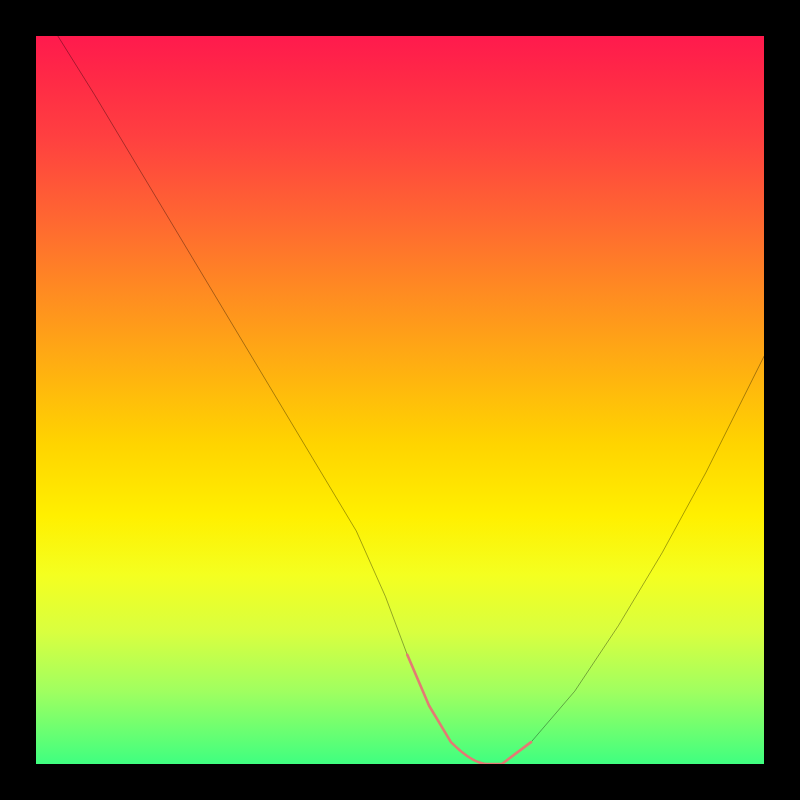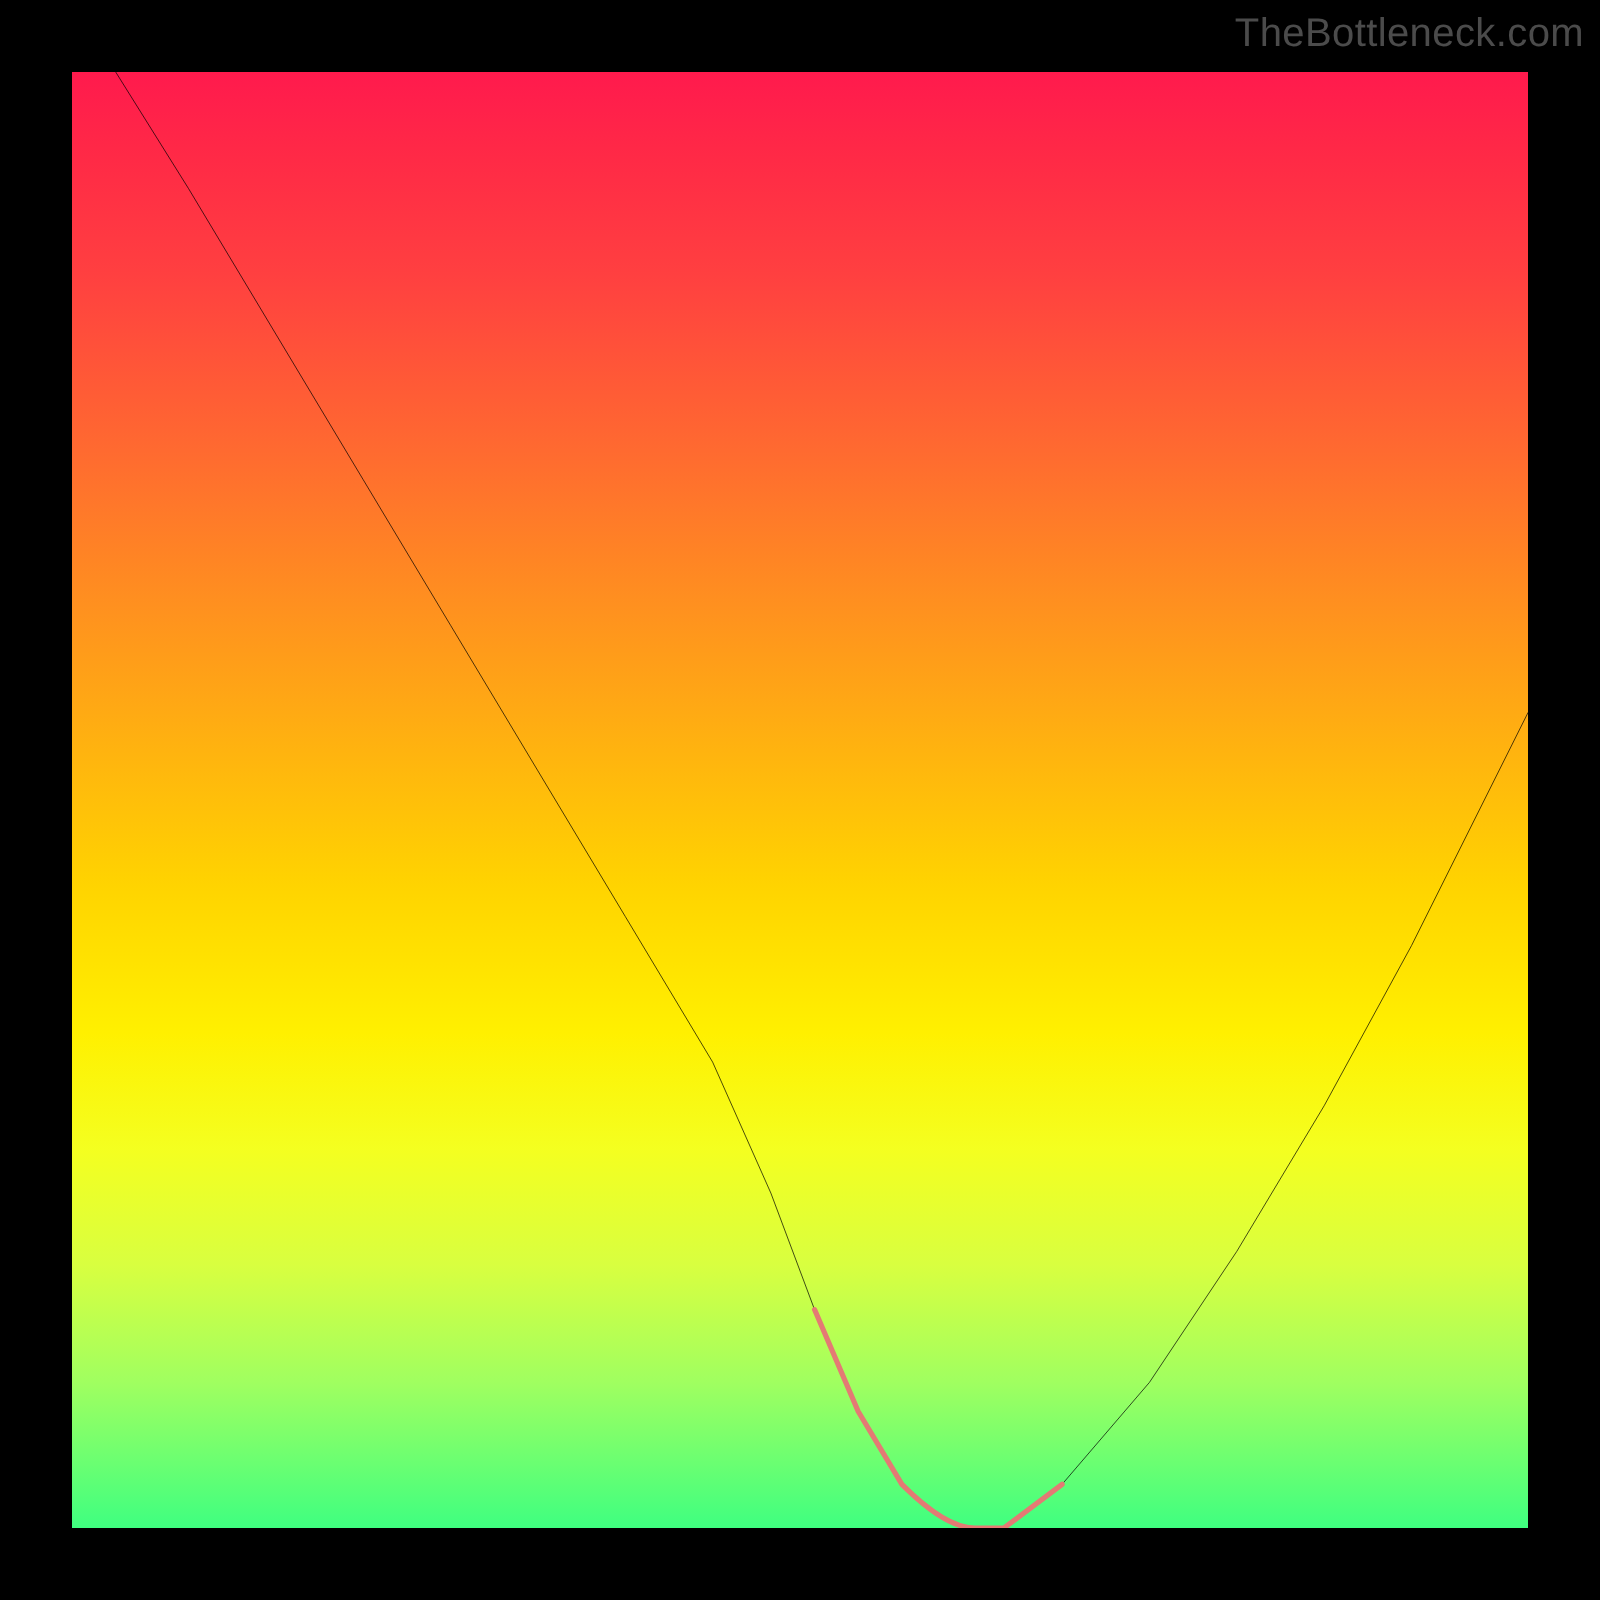--- a/index.html
+++ b/index.html
@@ -91,14 +91,13 @@
       <path d="M51,85
                L54,92
                L57,97
                Q60,100 62,100
                L64,100
                L68,97" fill="none" stroke="#e47a74" stroke-width="2.6" vector-effect="non-scaling-stroke" stroke-linecap="round" stroke-linejoin="round"></path>
     </svg>
 
   </div>
 
-  <div class="watermark">TheBottleneck.com</div>
 </div>
 
 </body></html>

